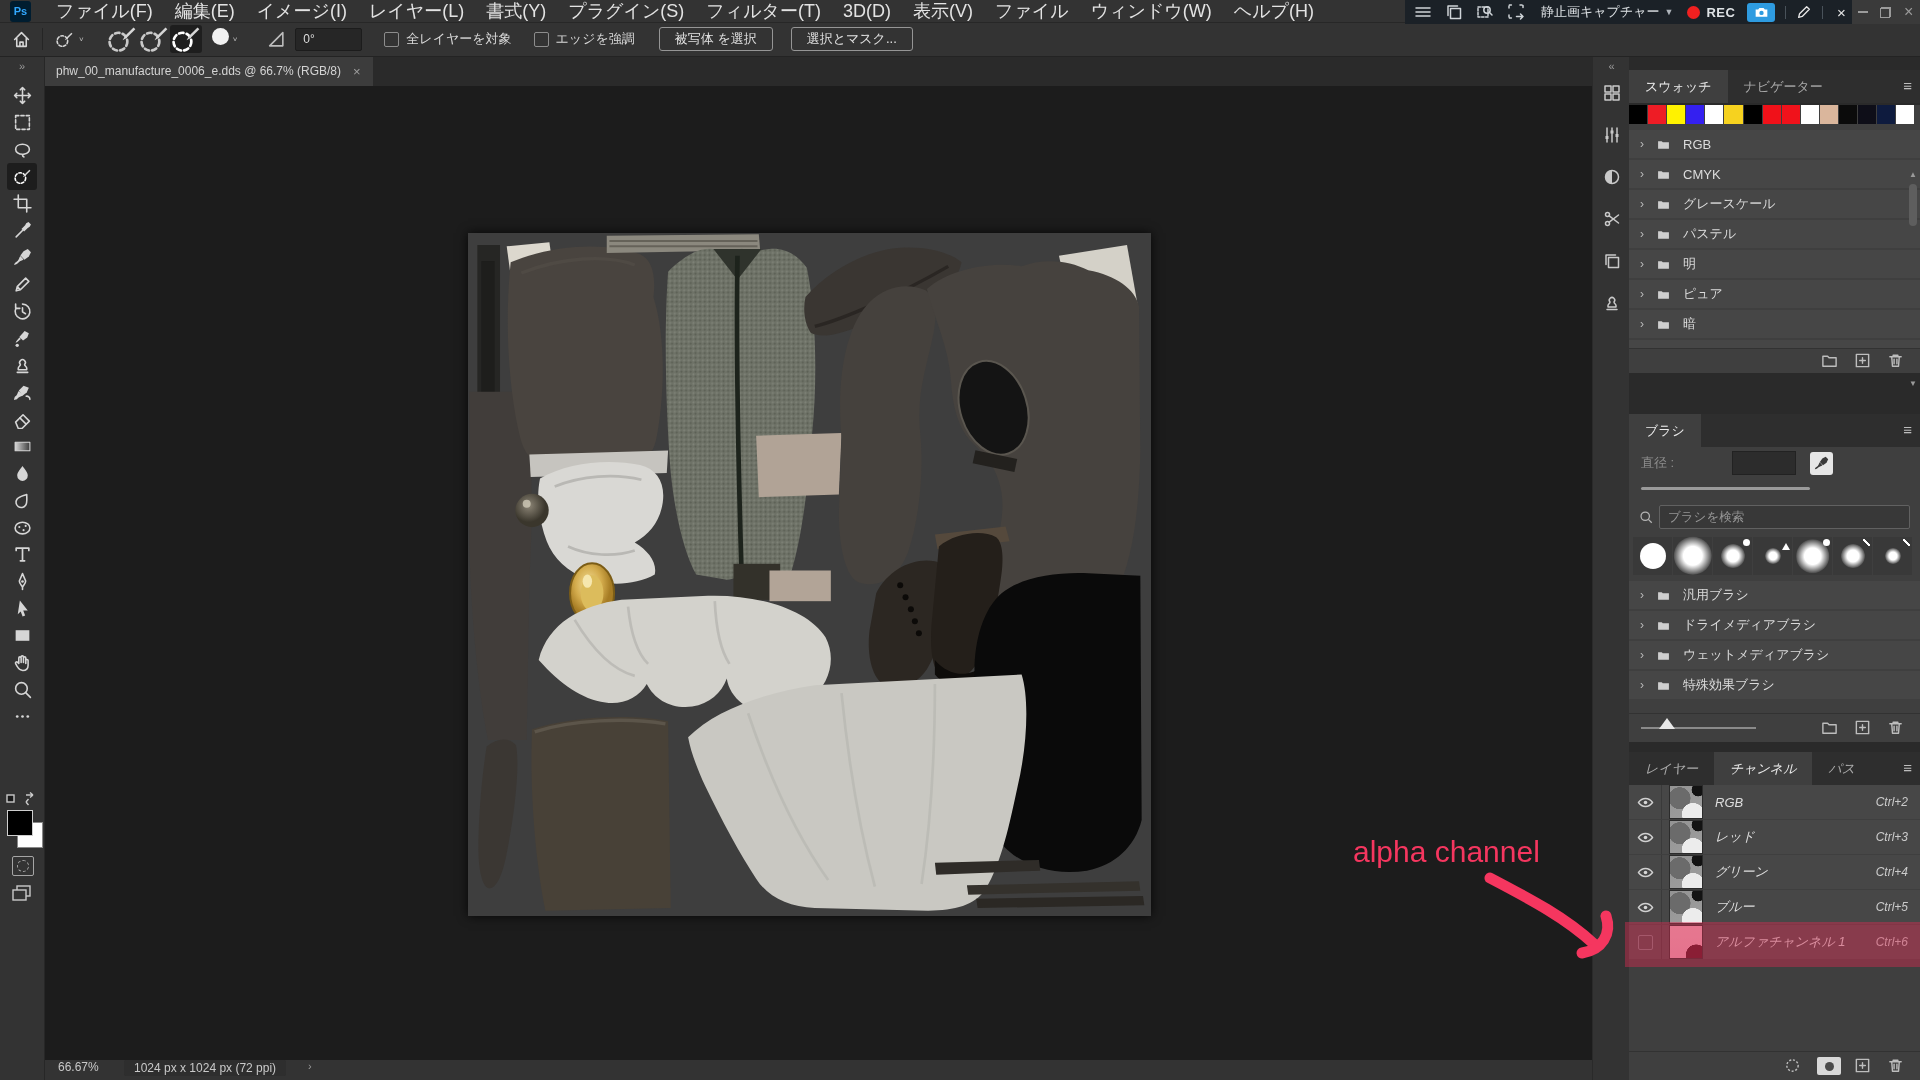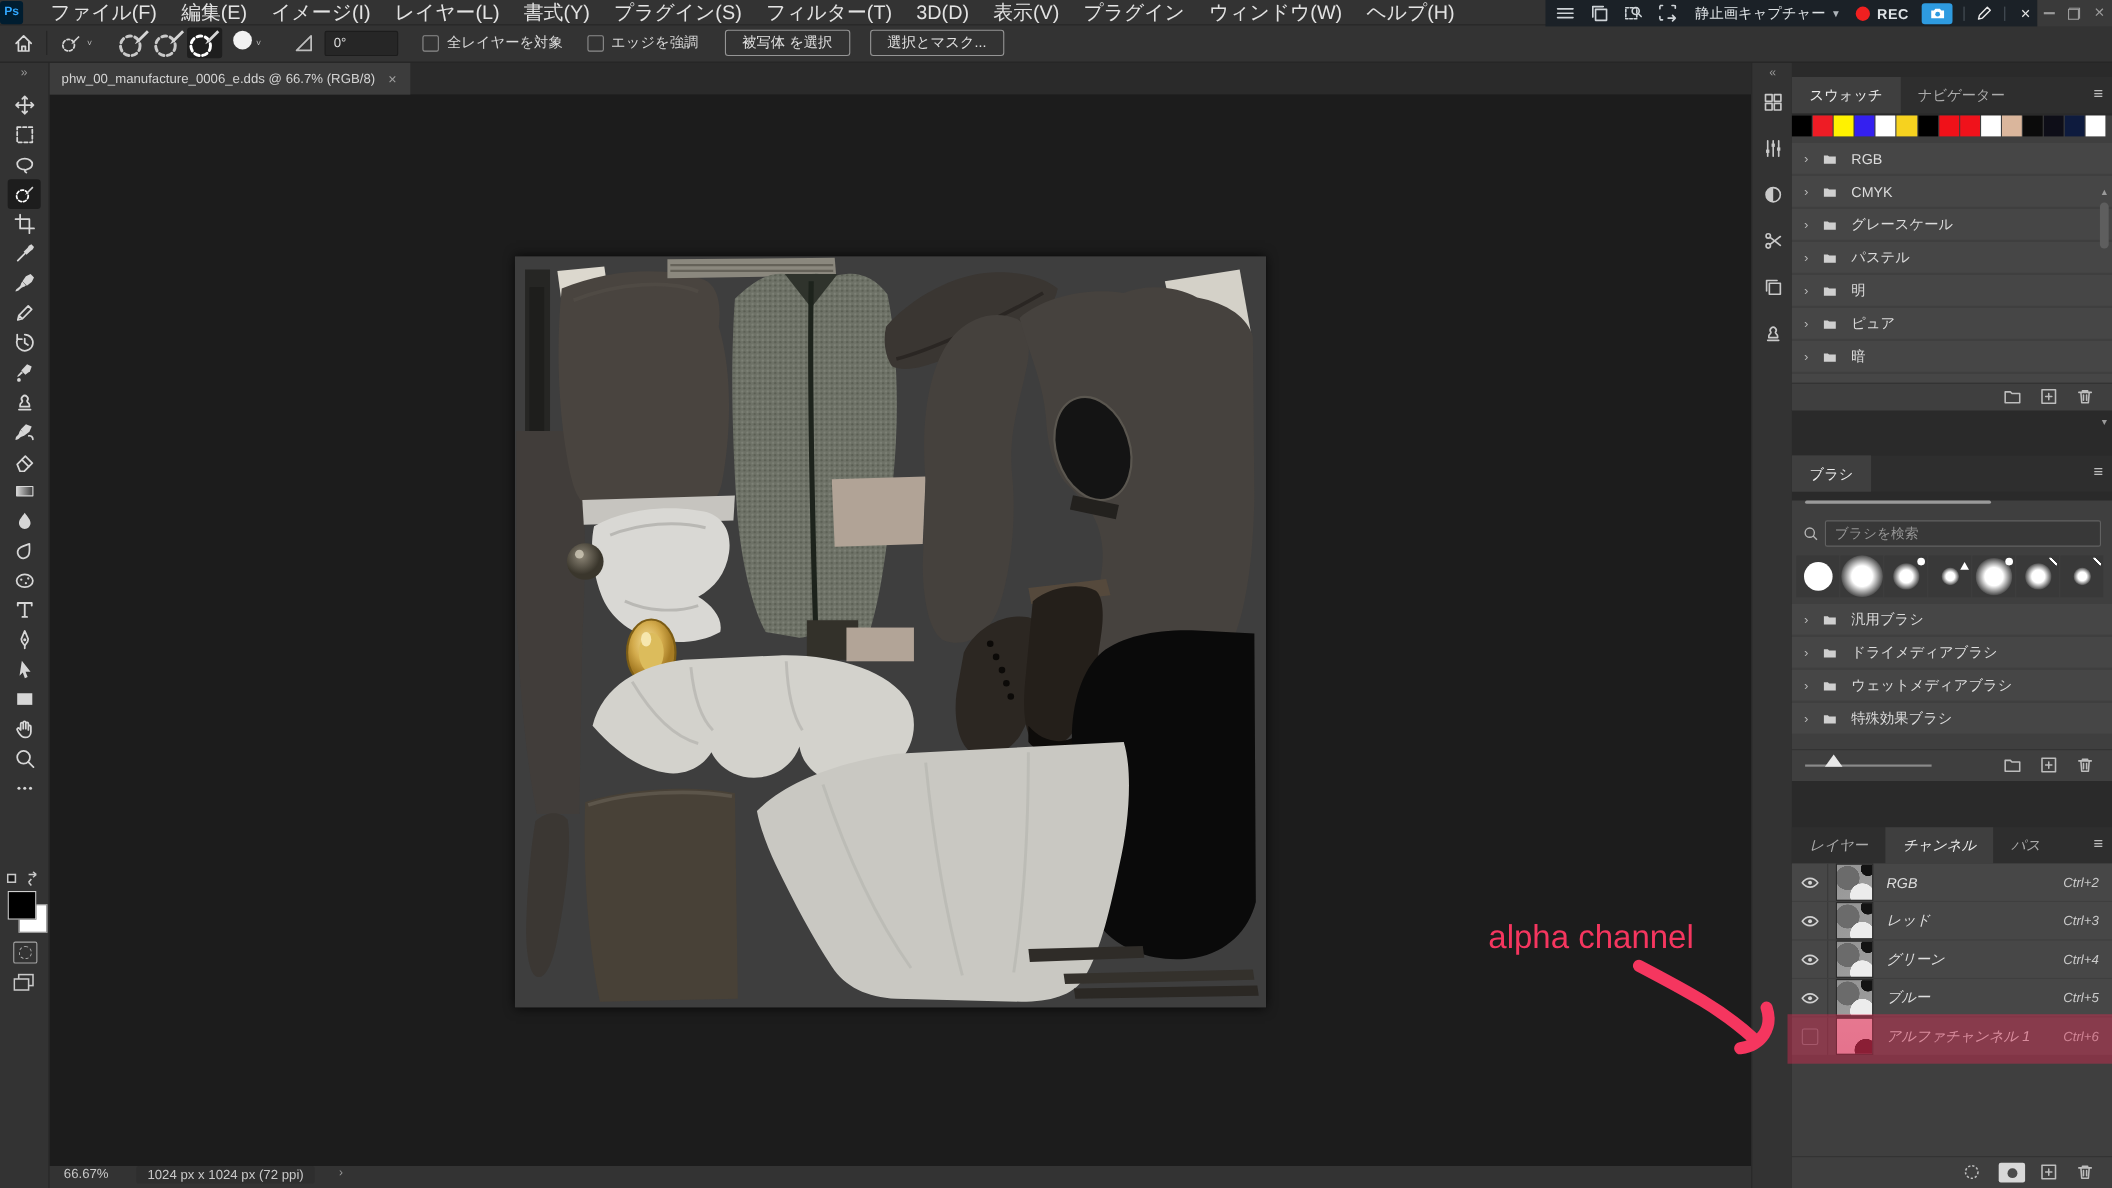--- a/index.html
+++ b/index.html
@@ -5,21 +5,21 @@
   html,body{margin:0;padding:0;background:#111;}
   body{width:1920px;height:1080px;position:relative;overflow:hidden;
        font-family:"Liberation Sans",sans-serif;color:#d6d6d6;
        -webkit-font-smoothing:antialiased;}
   .abs{position:absolute;}
   svg{display:block;}
 
   
   #menu-bar{left:0;top:0;width:1920px;height:22px;background:#333333;
             display:flex;align-items:center;border-bottom:1px solid #272727;z-index:10;}
-  #ps-logo{width:21px;height:21px;margin-left:0;border-radius:3px;background:#001d30;
+  #ps-logo{width:21px;height:21px;margin-left:10px;border-radius:3px;background:#001d30;
            color:#31a8ff;font-weight:bold;font-size:11px;display:flex;align-items:center;justify-content:center;}
   #menu-items{display:flex;margin-left:14px;height:100%;}
   .menu-item{padding:0 11px;font-size:18px;color:#e3e3e3;display:flex;align-items:center;cursor:default;}
 
   
   #capture-bar{left:1405px;top:0;width:447px;height:24px;background:#1b2127;
                display:flex;align-items:center;z-index:30;font-size:13px;color:#dfe3e6;}
   .cap-ic{width:22px;height:18px;margin-left:9px;}
   .cap-ic svg{width:18px;height:18px;}
   #capture-title{margin-left:12px;white-space:nowrap;}
@@ -173,21 +173,21 @@
   <div id="menu-items">
       <div class="menu-item">ファイル(F)</div>
       <div class="menu-item">編集(E)</div>
       <div class="menu-item">イメージ(I)</div>
       <div class="menu-item">レイヤー(L)</div>
       <div class="menu-item">書式(Y)</div>
       <div class="menu-item">プラグイン(S)</div>
       <div class="menu-item">フィルター(T)</div>
       <div class="menu-item">3D(D)</div>
       <div class="menu-item">表示(V)</div>
-      <div class="menu-item">プラグイン</div>
+      <div class="menu-item">ファイル</div>
       <div class="menu-item">ウィンドウ(W)</div>
       <div class="menu-item">ヘルプ(H)</div>
     </div>
 </div>
 
 <div id="capture-bar" class="abs">
   <div class="cap-ic">
       <svg viewBox="0 0 18 18" fill="none" stroke="#cfd4d8" stroke-width="1.5" stroke-linecap="round" stroke-linejoin="round">
         <defs>
           <linearGradient id="gradtool" x1="0" y1="0" x2="1" y2="0">
@@ -1034,20 +1034,30 @@
       <div class="scroll-arrow" style="bottom:0;">▼</div>
     </div>
   </div>
 
   <div style="position:absolute;left:0;top:358px;width:291px;">
     <div class="panel-tabs">
       <div class="ptab active">ブラシ</div>
       <span class="pmenu">≡</span>
     </div>
     <div class="panel-body">
+      <div id="dia-row">
+        <span id="dia-label">直径 :</span>
+        <div id="dia-box"></div>
+        <div id="brush-edit">
+          <svg viewBox="0 0 18 18">
+              <path d="M10 3l4-2 3 3-2 4-4.2 3.2L7 7.2z" fill="#3a3a3a"></path>
+              <path d="M7 7.5c-1.5 1.5-1 3-2.5 4.5S1.5 13.5 1 16c2.5-.5 3-1 4.5-2.5s3-1 4.5-2.5" fill="#3a3a3a"></path>
+            </svg>
+        </div>
+      </div>
       <div id="dia-slider"></div>
       <div class="search-row">
         <svg viewBox="0 0 18 18" fill="none" stroke="#b5b5b5" stroke-width="1.6">
             <circle cx="8" cy="8" r="5.4"></circle>
             <path d="M12 12l4.4 4.4"></path>
           </svg>
         <input class="search-input" placeholder="ブラシを検索" style="">
       </div>
       <div id="brush-tiles">
           <div class="btile">

